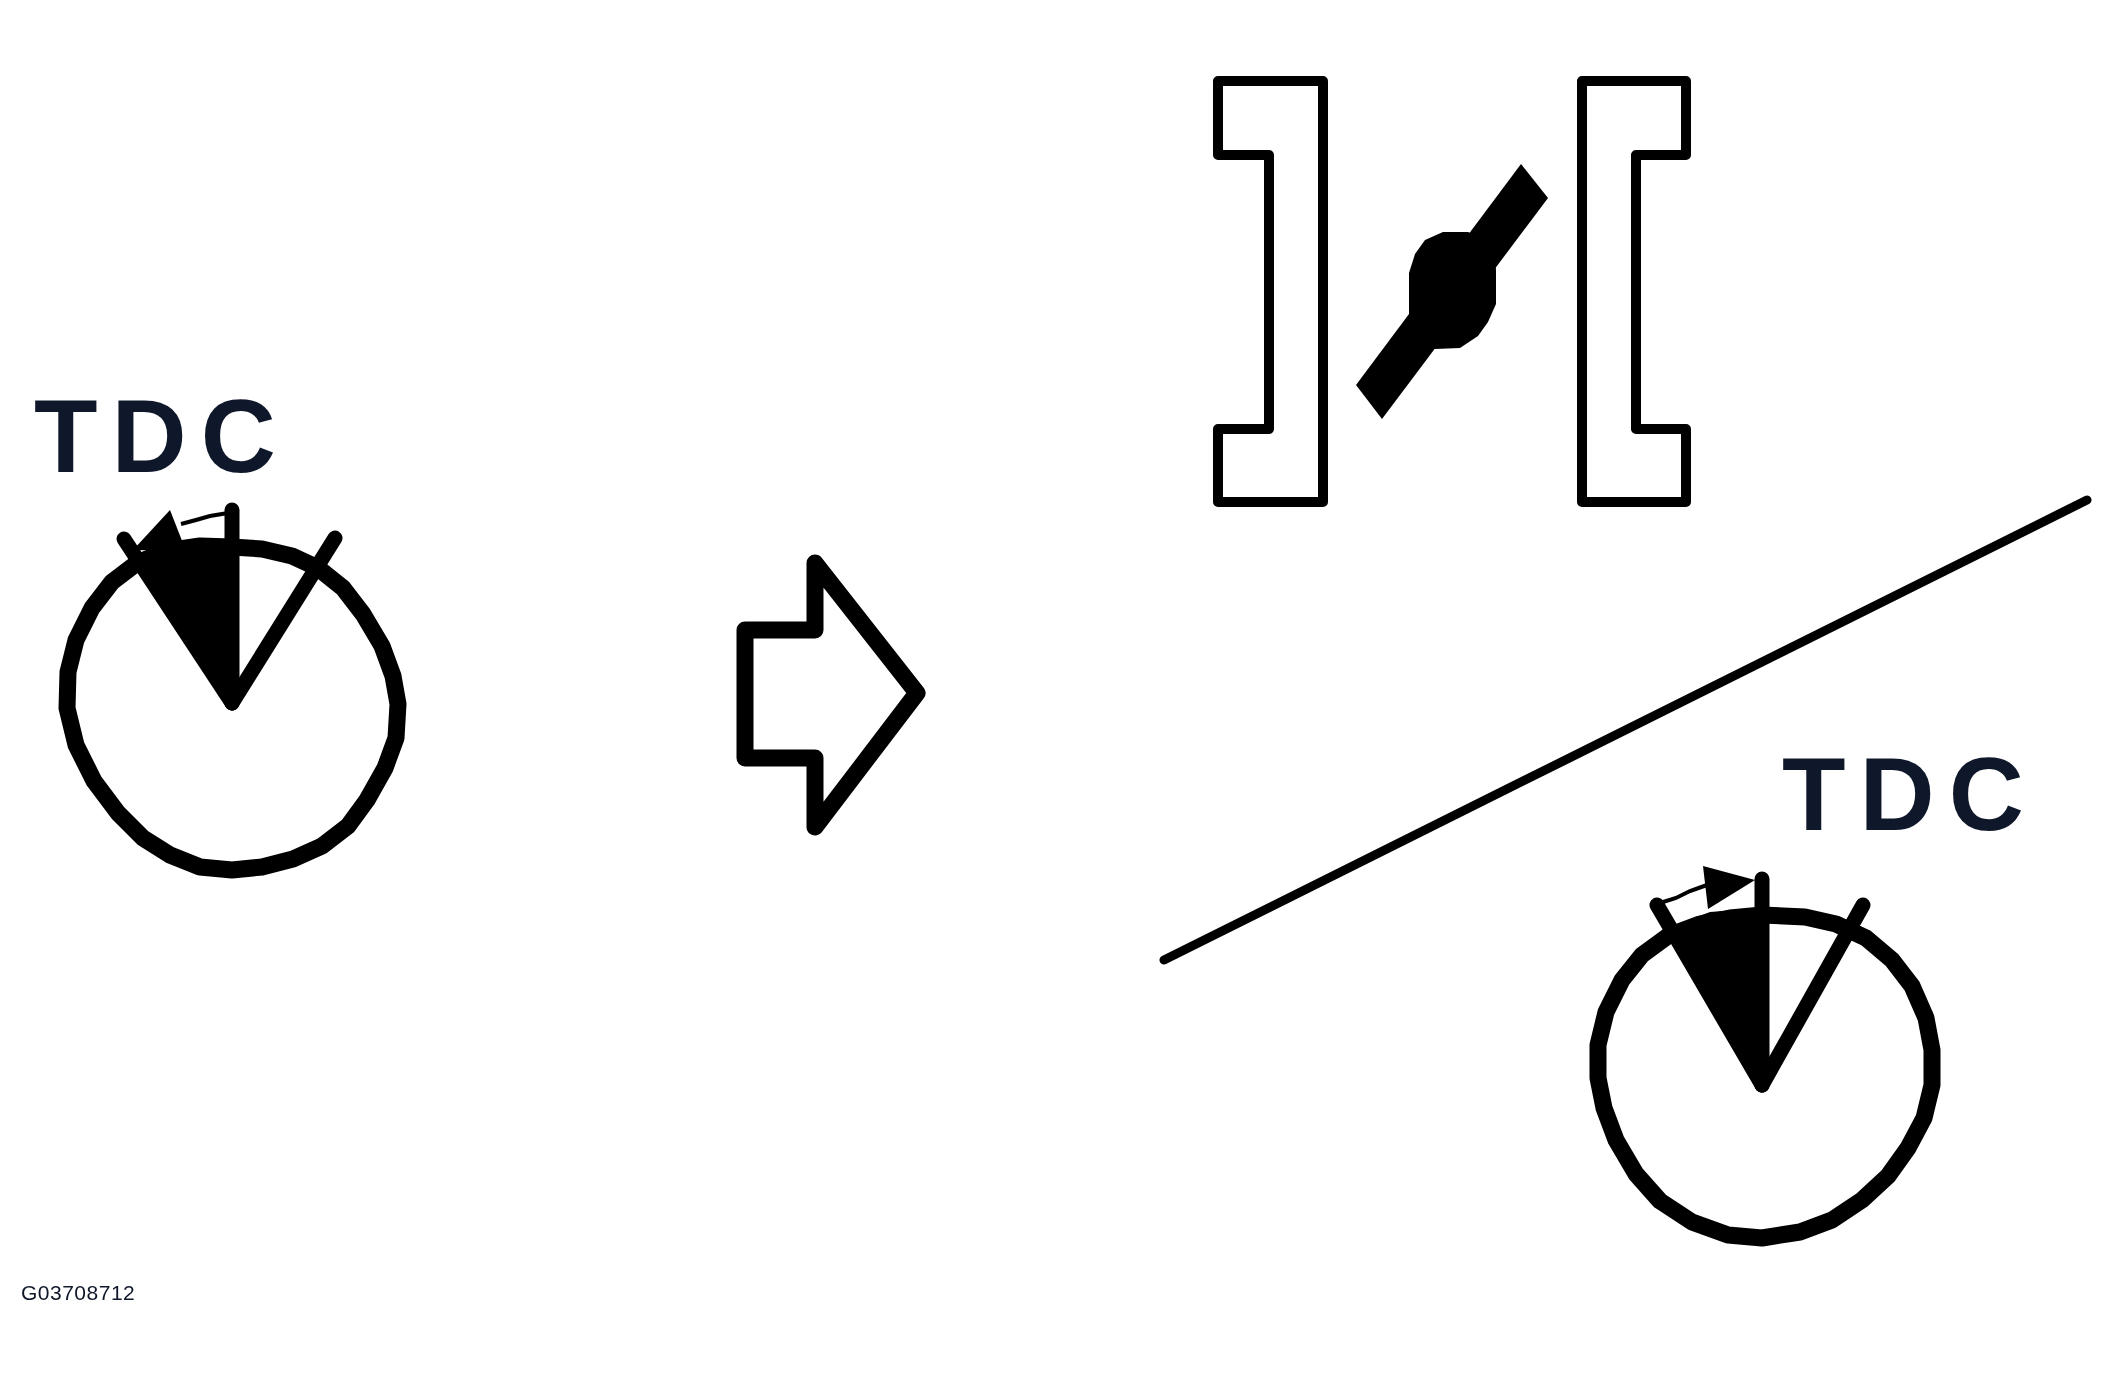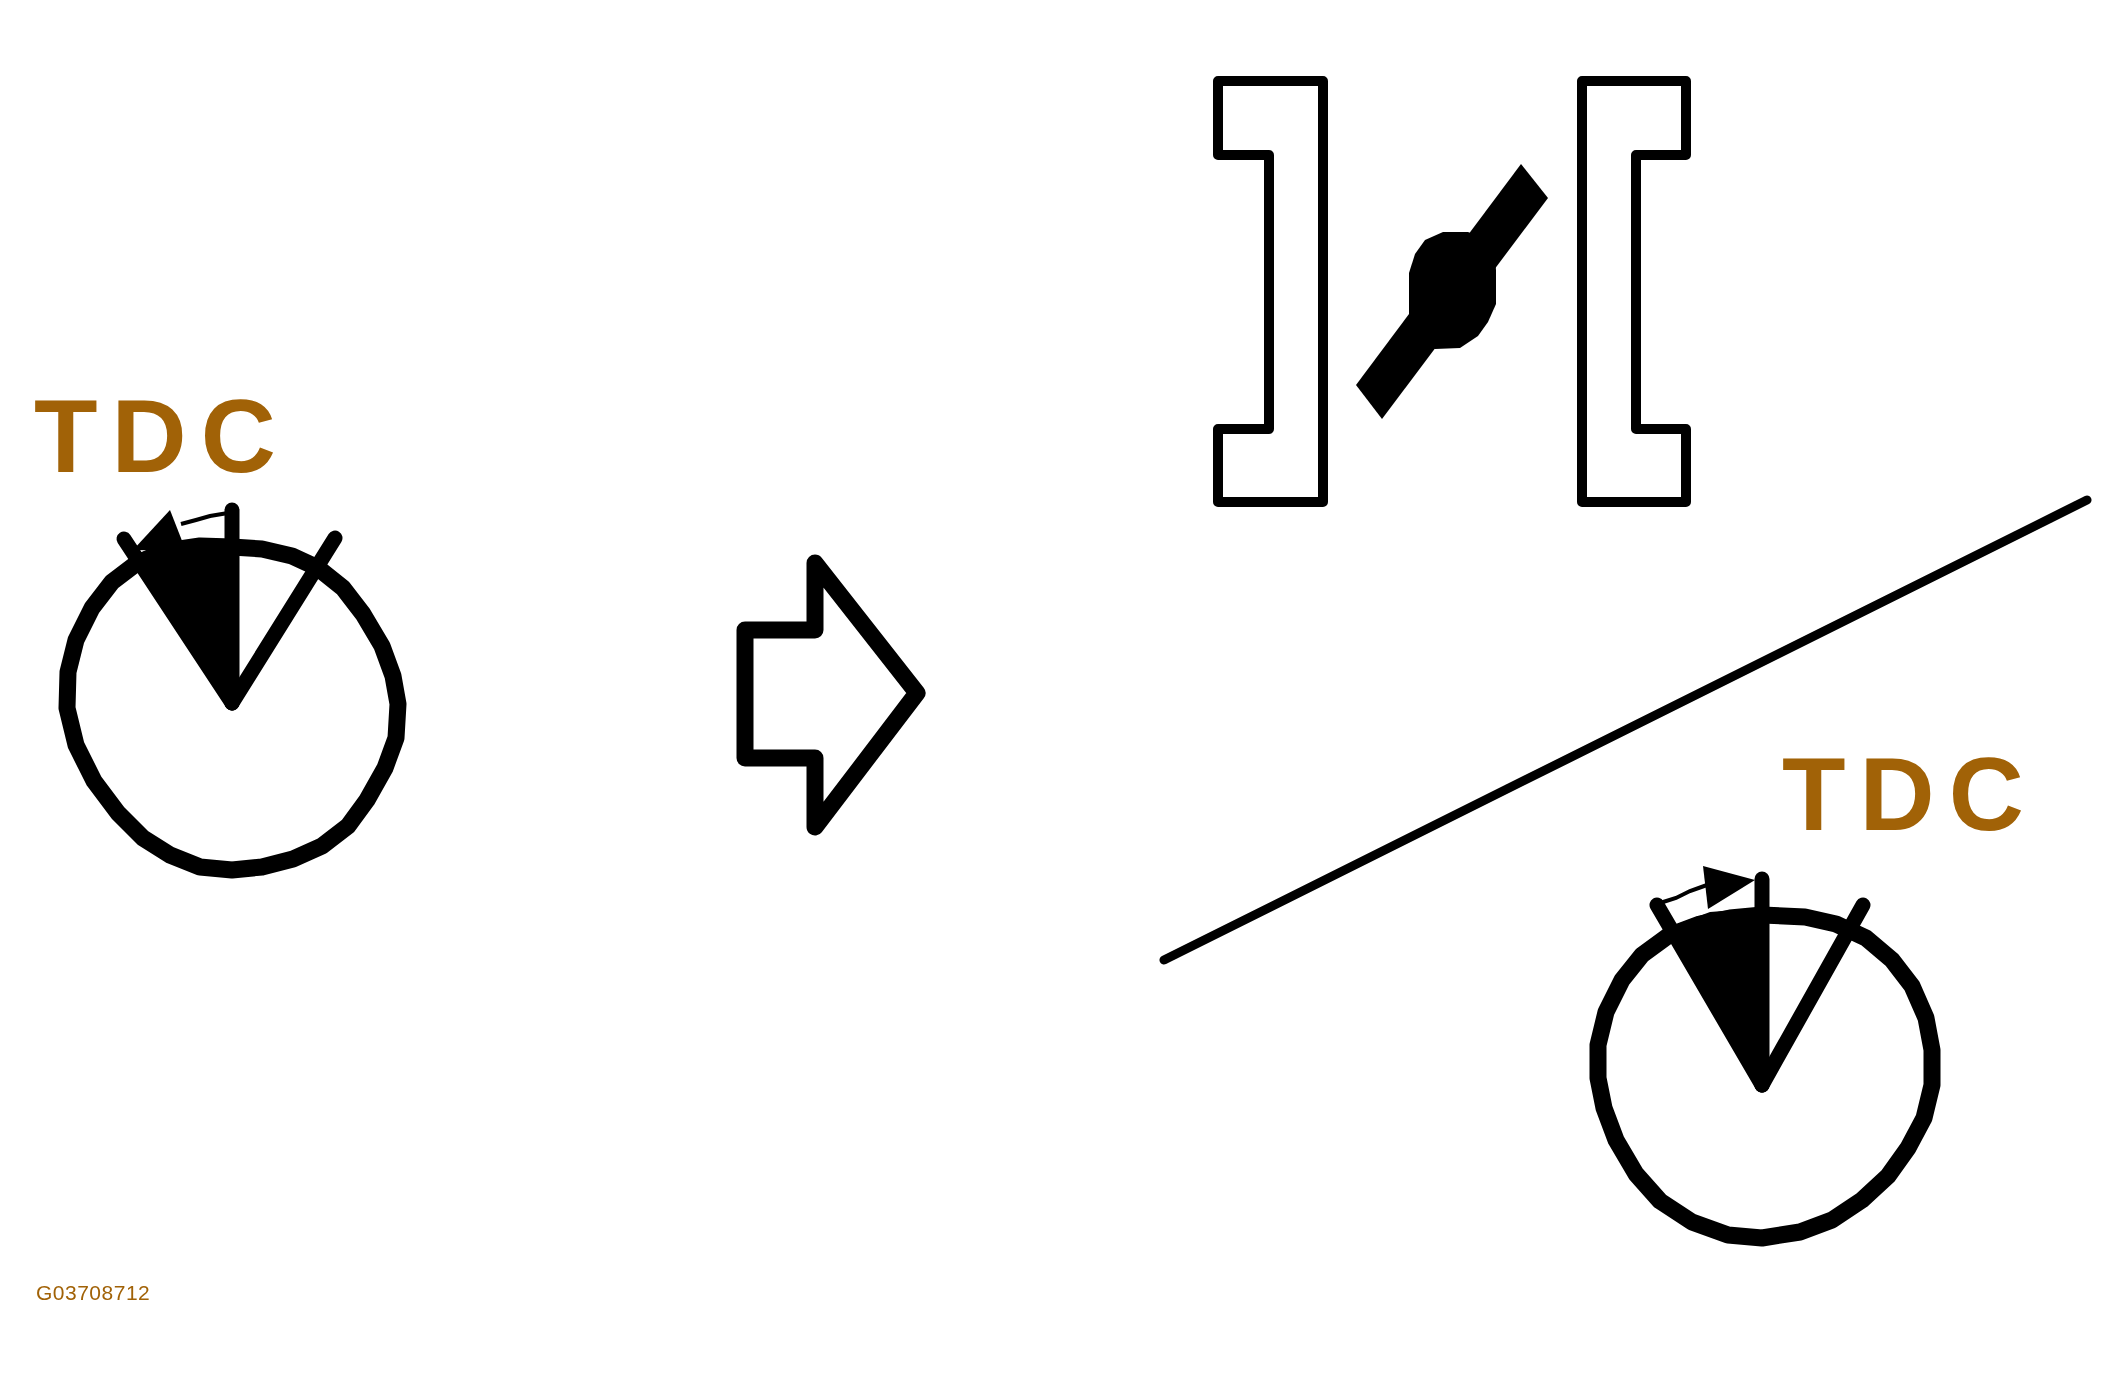--- a/index.html
+++ b/index.html
@@ -1,18 +1,18 @@
 <!DOCTYPE html>
 <html><head>
   <meta charset="utf-8">
   <style>
     html, body { margin: 0; padding: 0; background: #ffffff; }
     body { width: 2124px; height: 1377px; position: relative; overflow: hidden; font-family: "Liberation Sans", sans-serif; }
     svg { position: absolute; left: 0; top: 0; }
-    .lbl { position: absolute; color: #a16207; font-family: "Liberation Sans", sans-serif; font-weight: bold; line-height: 1; white-space: nowrap; }
+    .lbl { position: absolute; color: #0f172a; font-family: "Liberation Sans", sans-serif; font-weight: bold; line-height: 1; white-space: nowrap; }
     .tdc { font-size: 104px; letter-spacing: 14px; }
     .figid { font-size: 21px; font-weight: normal; letter-spacing: 0.5px; }
   </style>
 </head>
 <body>
 
 <svg width="2124" height="1377" viewBox="0 0 2124 1377">
 
   <g>
     <polygon points="232,547 262,549 292,556 318,568 343,588 363,614 382,646 393,676 398,704 396,738 385,768 367,800 348,826 322,846 293,859 262,867 232,870 200,867 170,855 143,838 118,813 94,781 76,745 67,708 68,672 76,640 92,608 112,582 137,563 166,551 200,546" fill="none" stroke="#000" stroke-width="17" stroke-linejoin="round"></polygon>
@@ -42,13 +42,13 @@
     <line x1="1762" y1="1085" x2="1762" y2="879" stroke="#000" stroke-width="15" stroke-linecap="round"></line>
     <line x1="1762" y1="1085" x2="1657" y2="905" stroke="#000" stroke-width="15" stroke-linecap="round"></line>
     <line x1="1762" y1="1085" x2="1863" y2="905" stroke="#000" stroke-width="15" stroke-linecap="round"></line>
     <path d="M1660,903 L1676,898 L1690,891 L1707,885" fill="none" stroke="#000" stroke-width="4"></path>
     <polygon points="1703,866 1755,880 1708,909" fill="#000"></polygon>
   </g>
 </svg>
 
 <div class="lbl tdc" style="left:34px; top:384px;">TDC</div>
 <div class="lbl tdc" style="left:1782px; top:742px;">TDC</div>
-<div class="lbl figid" style="left:36px; top:1282px;">G03708712</div>
+<div class="lbl figid" style="left:21px; top:1282px;">G03708712</div>
 
 </body></html>

